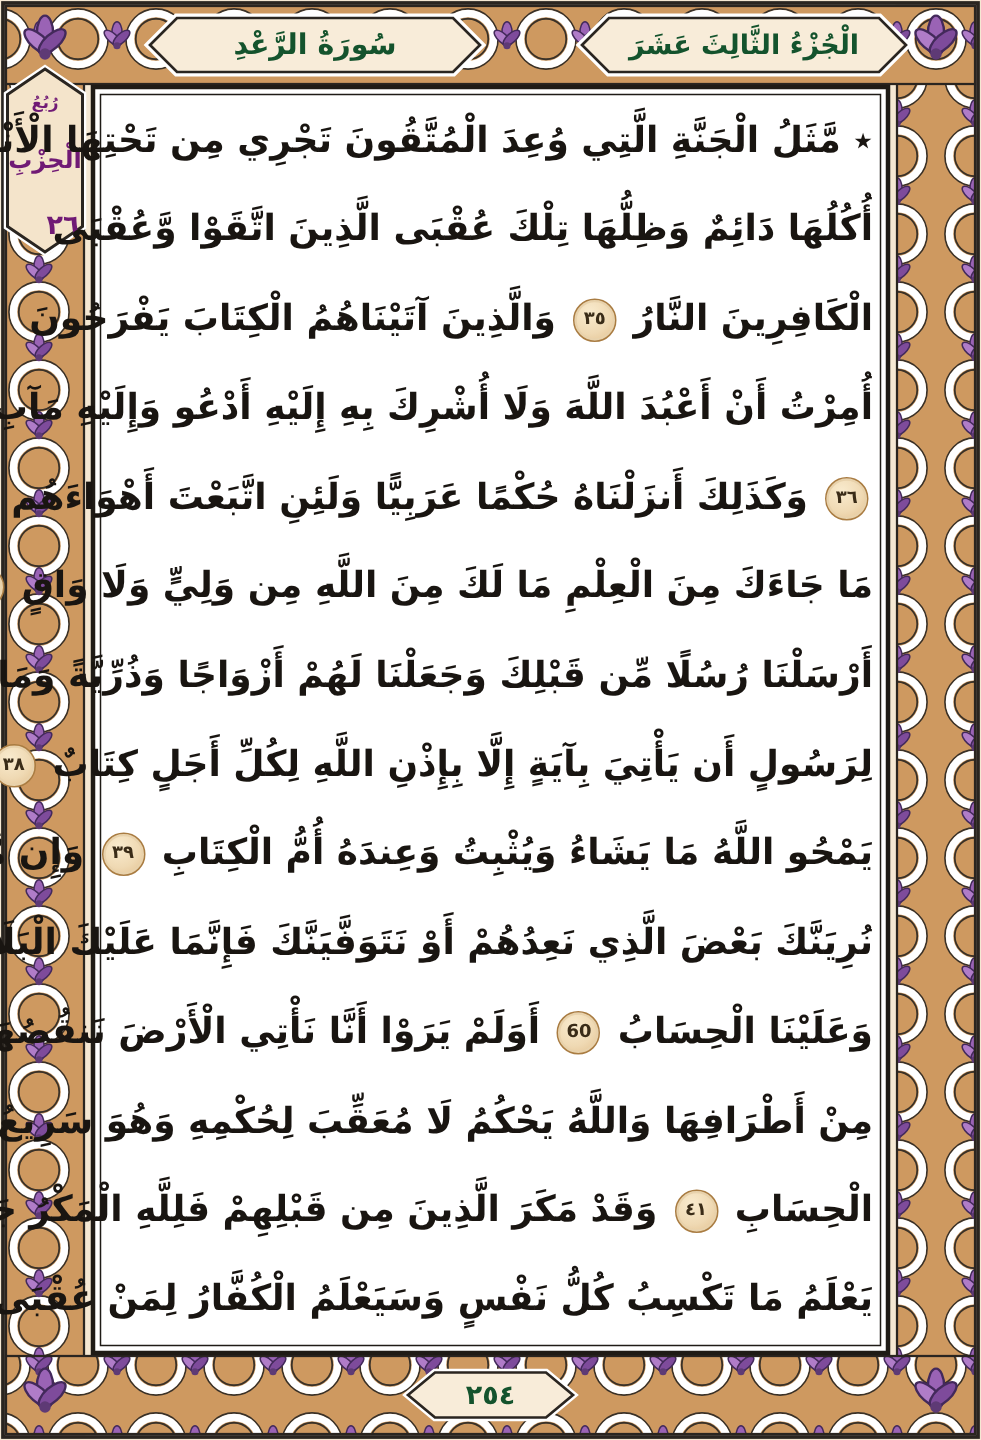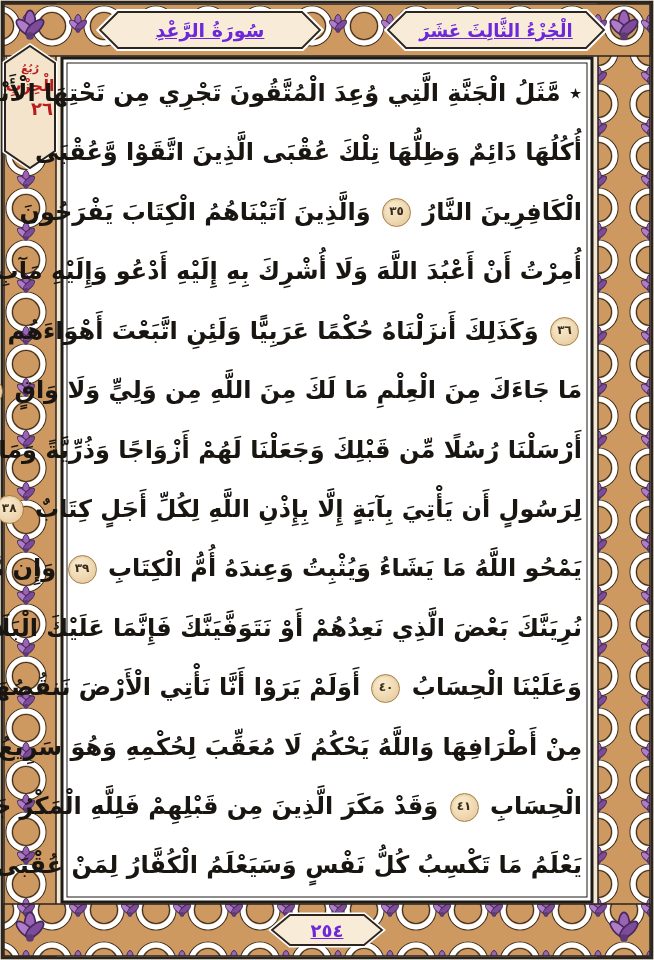--- a/index.html
+++ b/index.html
@@ -7,30 +7,29 @@
     position:relative;
     width:654px;height:960px;
     background:#F5E8D3;
     overflow:hidden;
     font-family:"DejaVu Sans",sans-serif;
   }
   #frame-svg{position:absolute;left:0;top:0;width:654px;height:960px;}
   .overlay{position:absolute;z-index:5;}
   .cartouche-label{
     display:flex;align-items:center;justify-content:center;
-    color:#6d28d9;font-weight:700;text-align:right;
+    color:#14532d;font-weight:700;text-align:right;
     direction:rtl;
-    text-decoration:underline;
   }
   #surah-label{left:104px;top:14px;width:212px;height:32px;font-size:19px;}
   #juz-label{left:392px;top:14px;width:208px;height:32px;font-size:18px;border-radius:14px;}
   #hizb-marker{
     left:6px;top:62px;width:48px;height:100px;
-    display:flex;flex-direction:column;align-items:center;justify-content:flex-start;
-    color:#b91c1c;font-weight:700;direction:rtl;line-height:1.25;
+    display:flex;flex-direction:column;align-items:center;justify-content:space-between;
+    color:#701a75;font-weight:700;direction:rtl;line-height:1.25;
   }
   #hizb-marker .hizb-top{font-size:11px;}
   #hizb-marker .hizb-mid{font-size:16px;}
   #hizb-marker .hizb-num{font-size:18px;margin-top:2px;margin-left:24px;}
   #page-number{
     left:277px;top:915px;width:100px;height:30px;
     font-size:18px;letter-spacing:1px;
   }
   #text-block{
     left:72px;top:66px;width:510px;height:832px;
@@ -143,20 +142,20 @@
       <div class="line"><span>٭ مَّثَلُ الْجَنَّةِ الَّتِي وُعِدَ الْمُتَّقُونَ تَجْرِي مِن تَحْتِهَا الْأَنْهَارُ</span> </div>
       <div class="line"><span>أُكُلُهَا دَائِمٌ وَظِلُّهَا تِلْكَ عُقْبَى الَّذِينَ اتَّقَوْا وَّعُقْبَى</span> </div>
       <div class="line"><span>الْكَافِرِينَ النَّارُ</span> <span class="ayah-marker">٣٥</span> <span>وَالَّذِينَ آتَيْنَاهُمُ الْكِتَابَ يَفْرَحُونَ</span> </div>
       <div class="line"><span>أُمِرْتُ أَنْ أَعْبُدَ اللَّهَ وَلَا أُشْرِكَ بِهِ إِلَيْهِ أَدْعُو وَإِلَيْهِ مَآبِ</span> </div>
       <div class="line"><span class="ayah-marker">٣٦</span> <span>وَكَذَلِكَ أَنزَلْنَاهُ حُكْمًا عَرَبِيًّا وَلَئِنِ اتَّبَعْتَ أَهْوَاءَهُم بَعْدَ</span> </div>
       <div class="line"><span>مَا جَاءَكَ مِنَ الْعِلْمِ مَا لَكَ مِنَ اللَّهِ مِن وَلِيٍّ وَلَا وَاقٍ</span> <span class="ayah-marker">٣٧</span>  </div>
       <div class="line"><span>أَرْسَلْنَا رُسُلًا مِّن قَبْلِكَ وَجَعَلْنَا لَهُمْ أَزْوَاجًا وَذُرِّيَّةً وَمَا كَانَ</span> </div>
       <div class="line"><span>لِرَسُولٍ أَن يَأْتِيَ بِآيَةٍ إِلَّا بِإِذْنِ اللَّهِ لِكُلِّ أَجَلٍ كِتَابٌ</span> <span class="ayah-marker">٣٨</span> </div>
       <div class="line"><span>يَمْحُو اللَّهُ مَا يَشَاءُ وَيُثْبِتُ وَعِندَهُ أُمُّ الْكِتَابِ</span> <span class="ayah-marker">٣٩</span> <span>وَإِن مَّا</span> </div>
       <div class="line"><span>نُرِيَنَّكَ بَعْضَ الَّذِي نَعِدُهُمْ أَوْ نَتَوَفَّيَنَّكَ فَإِنَّمَا عَلَيْكَ الْبَلَاغُ</span> </div>
-      <div class="line"><span>وَعَلَيْنَا الْحِسَابُ</span> <span class="ayah-marker">٤٠</span> <span>أَوَلَمْ يَرَوْا أَنَّا نَأْتِي الْأَرْضَ نَنقُصُهَا</span> </div>
+      <div class="line"><span>وَعَلَيْنَا الْحِسَابُ</span> <span class="ayah-marker">60</span> <span>أَوَلَمْ يَرَوْا أَنَّا نَأْتِي الْأَرْضَ نَنقُصُهَا</span> </div>
       <div class="line"><span>مِنْ أَطْرَافِهَا وَاللَّهُ يَحْكُمُ لَا مُعَقِّبَ لِحُكْمِهِ وَهُوَ سَرِيعُ</span> </div>
       <div class="line"><span>الْحِسَابِ</span> <span class="ayah-marker">٤١</span> <span>وَقَدْ مَكَرَ الَّذِينَ مِن قَبْلِهِمْ فَلِلَّهِ الْمَكْرُ جَمِيعًا</span> </div>
       <div class="line"><span>يَعْلَمُ مَا تَكْسِبُ كُلُّ نَفْسٍ وَسَيَعْلَمُ الْكُفَّارُ لِمَنْ عُقْبَى الدَّارِ</span>  </div>
     </div>
 
   <div class="overlay cartouche-label" id="page-number">٢٥٤</div>
 </div>
 
 </body></html>

